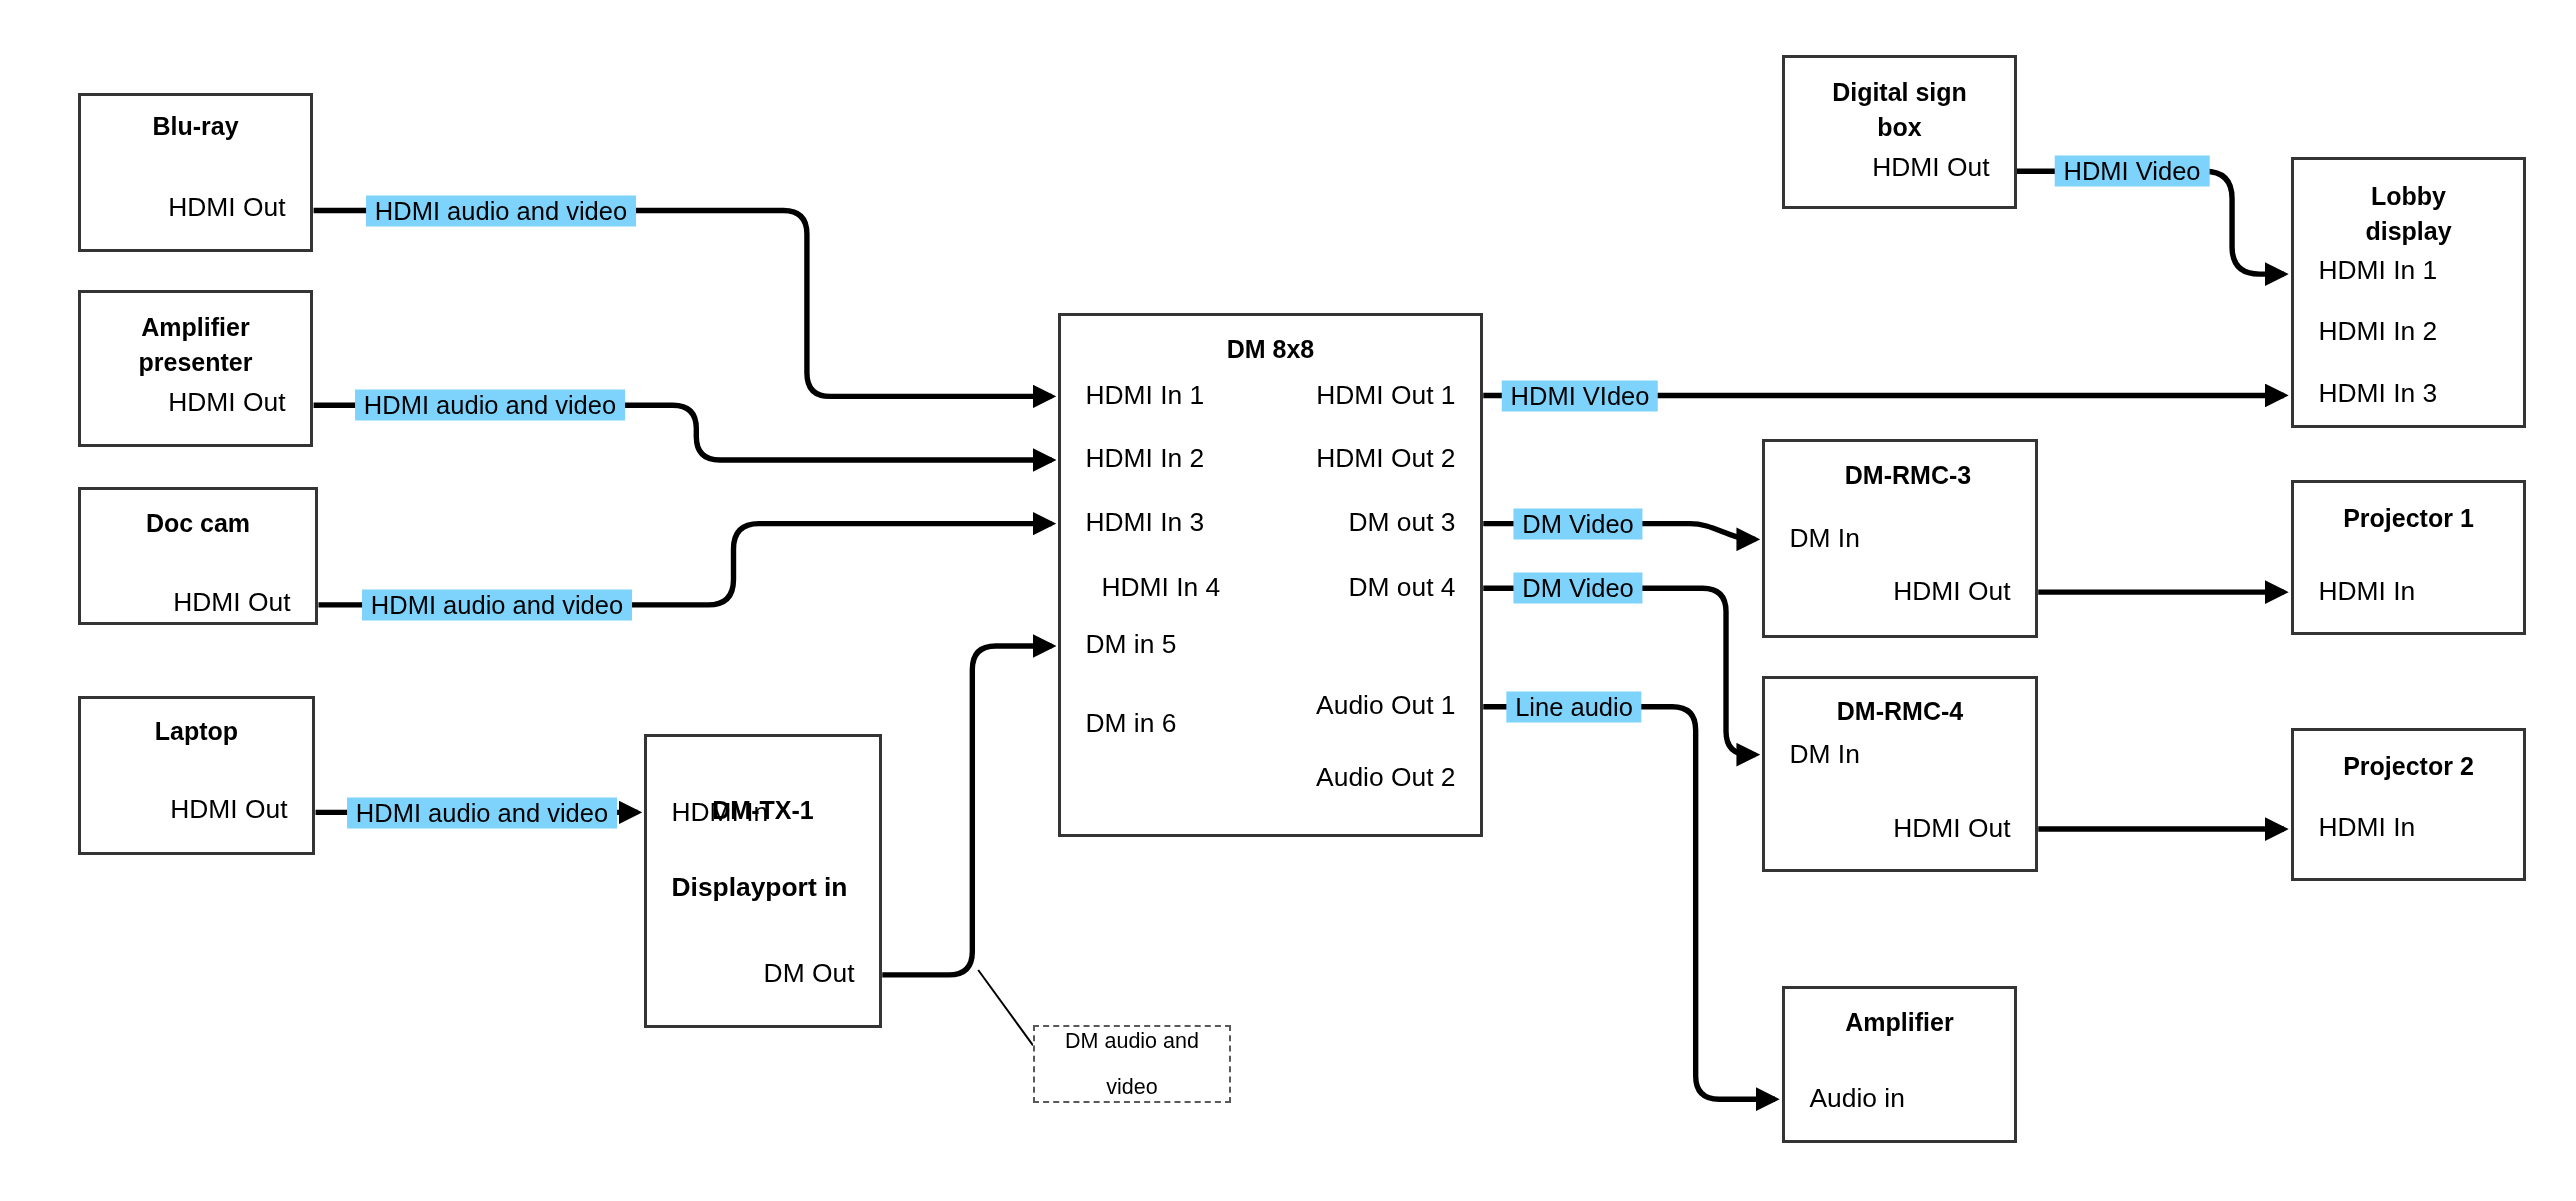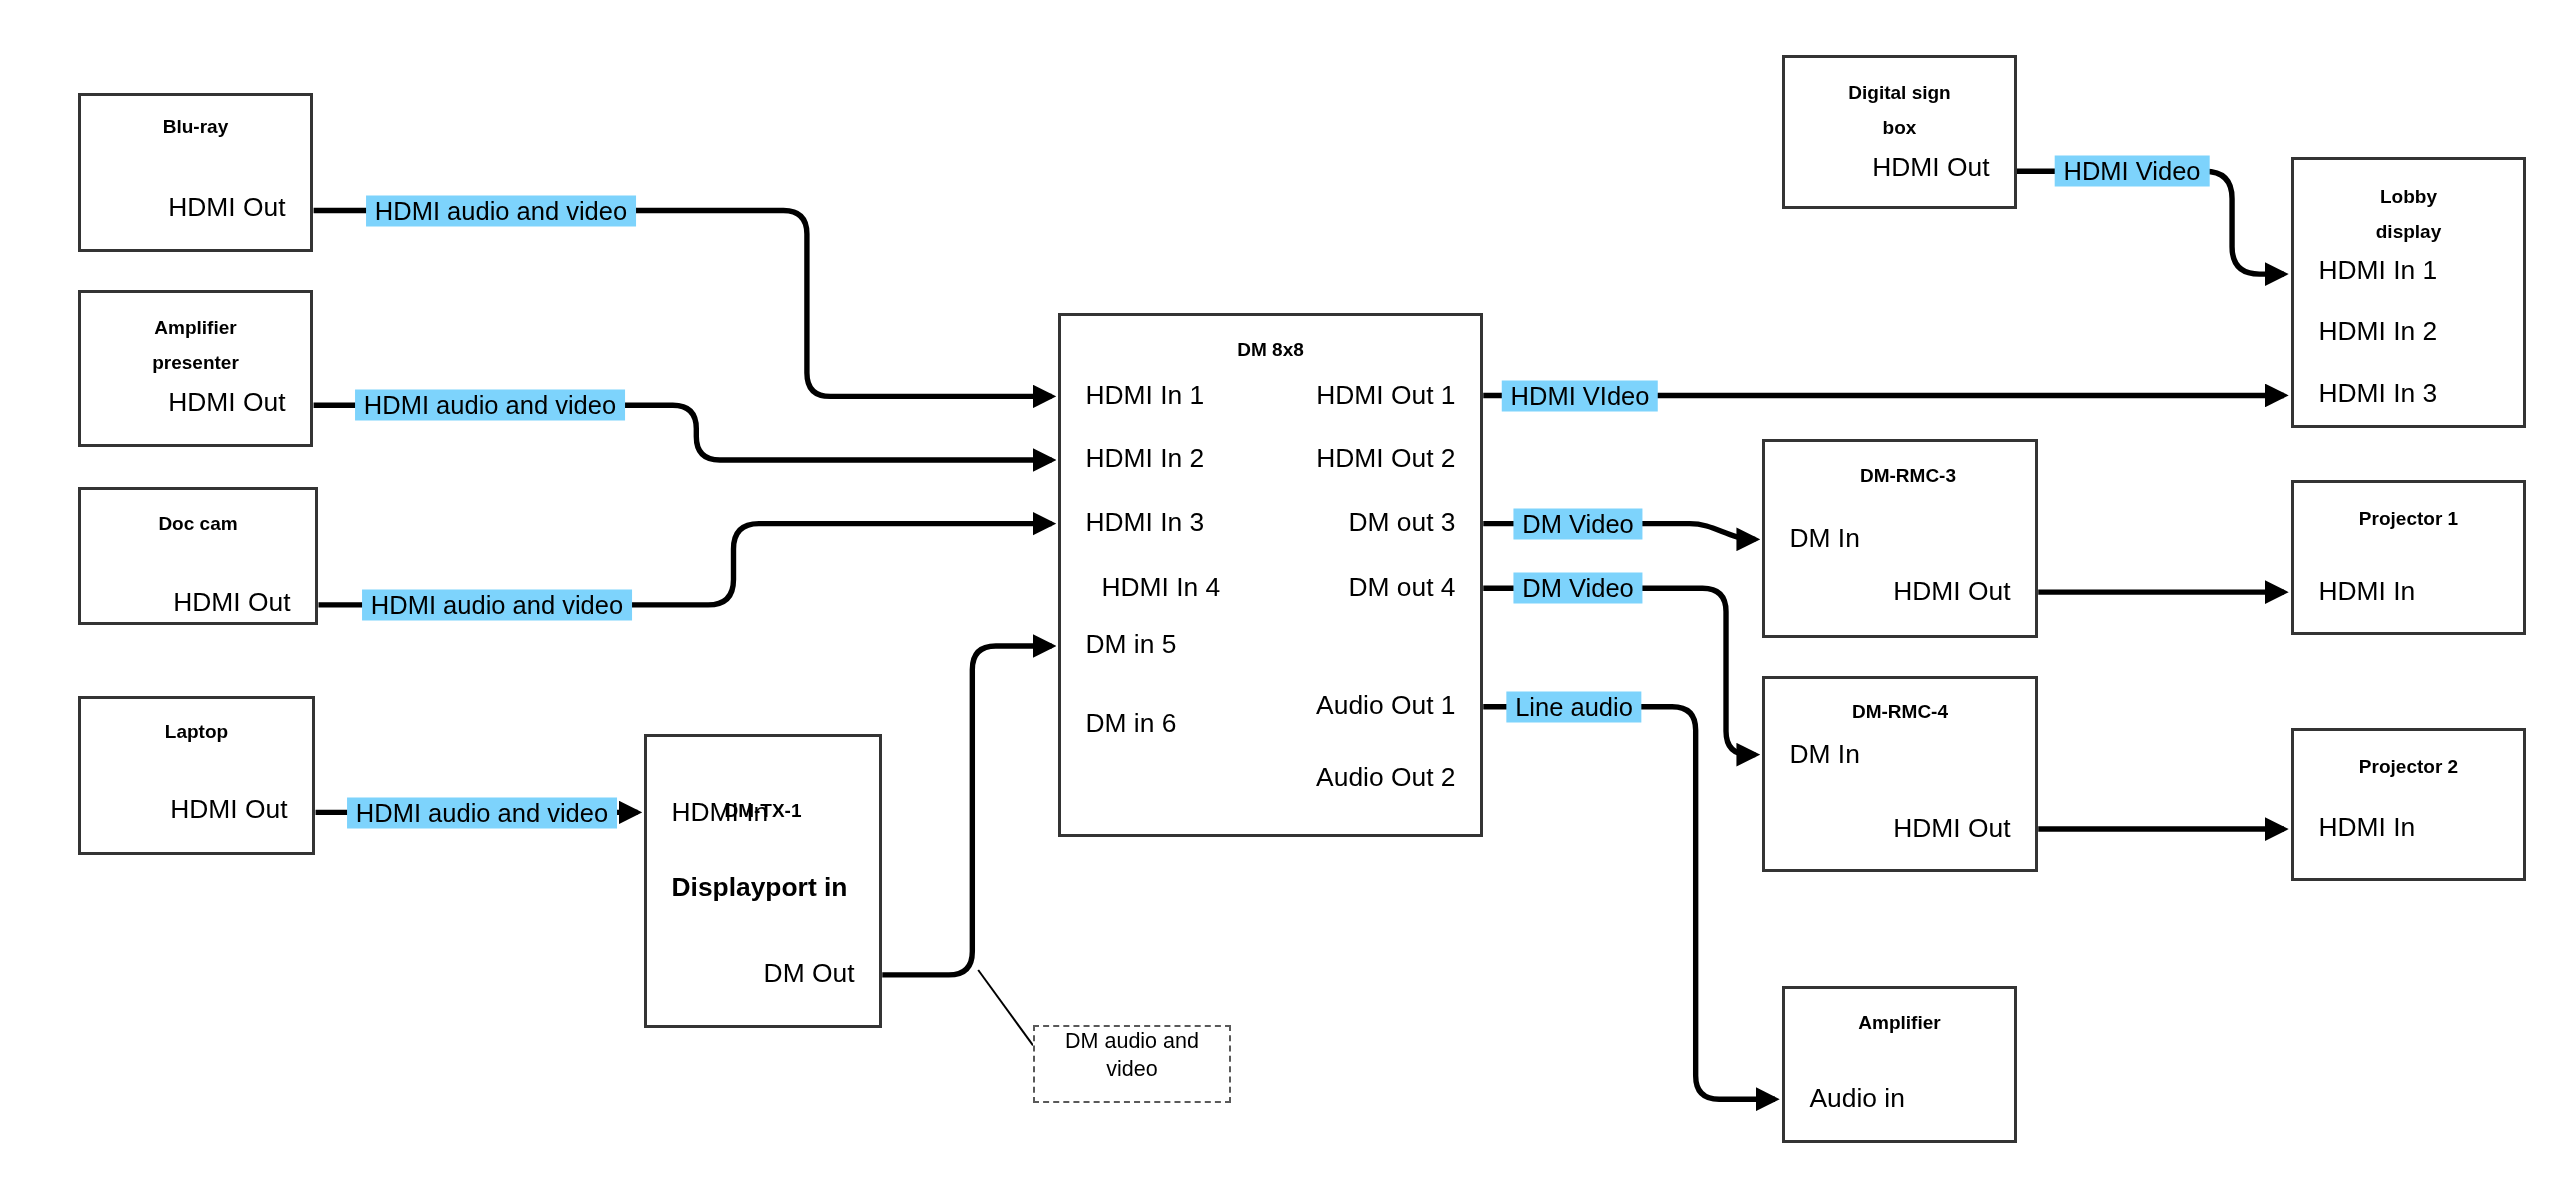--- a/index.html
+++ b/index.html
@@ -1,28 +1,28 @@
 <!DOCTYPE html>
 <html><head>
 <meta charset="utf-8">
 <style>
   html,body{margin:0;padding:0;background:#ffffff;}
   #stage{position:relative;width:2576px;height:1201px;background:var(--bg,#fff);
          font-family:"Liberation Sans","DejaVu Sans",sans-serif;color:var(--ink,#000);overflow:hidden;}
   #wires{position:absolute;left:0;top:0;width:2576px;height:1201px;}
   .node{position:absolute;border:3.9px solid var(--box,#343434);background:#fff;box-sizing:border-box;}
   .node-title{position:absolute;left:0;right:0;text-align:center;font-weight:bold;
-              font-size:19px;line-height:37px;white-space:nowrap;}
+              font-size:25px;line-height:37px;white-space:nowrap;}
   .node-port{position:absolute;left:24.5px;right:24.5px;font-size:26.4px;line-height:33px;white-space:nowrap;}
   .node-port.left{text-align:left;}
   .node-port.right{text-align:right;}
   .conn-label{position:absolute;transform:translate(-50%,-50%);background:#7dd3fc;
               padding:0 8.8px;font-size:25.5px;line-height:31px;white-space:nowrap;text-align:center;}
   .note{position:absolute;border:2px dashed #595959;background:#fff;box-sizing:border-box;
-        display:flex;flex-direction:column;align-items:center;justify-content:flex-start;
+        display:flex;flex-direction:column;align-items:center;justify-content:space-between;
         font-size:21.5px;line-height:28px;text-align:center;}
 </style>
 </head>
 <body>
 
 <div id="stage" style="--bg: #ffffff; --box: #343434; --ink: #000000;">
   <svg id="wires" viewBox="0 0 2631 1227" xmlns="http://www.w3.org/2000/svg">
     <defs>
       <marker id="arrow" viewBox="0 0 10 10" refX="8" refY="5" markerWidth="4.4" markerHeight="4.4" orient="auto-start-reverse">
         <path d="M 0 0 L 10 5 L 0 10 z" fill="#000000"></path>

